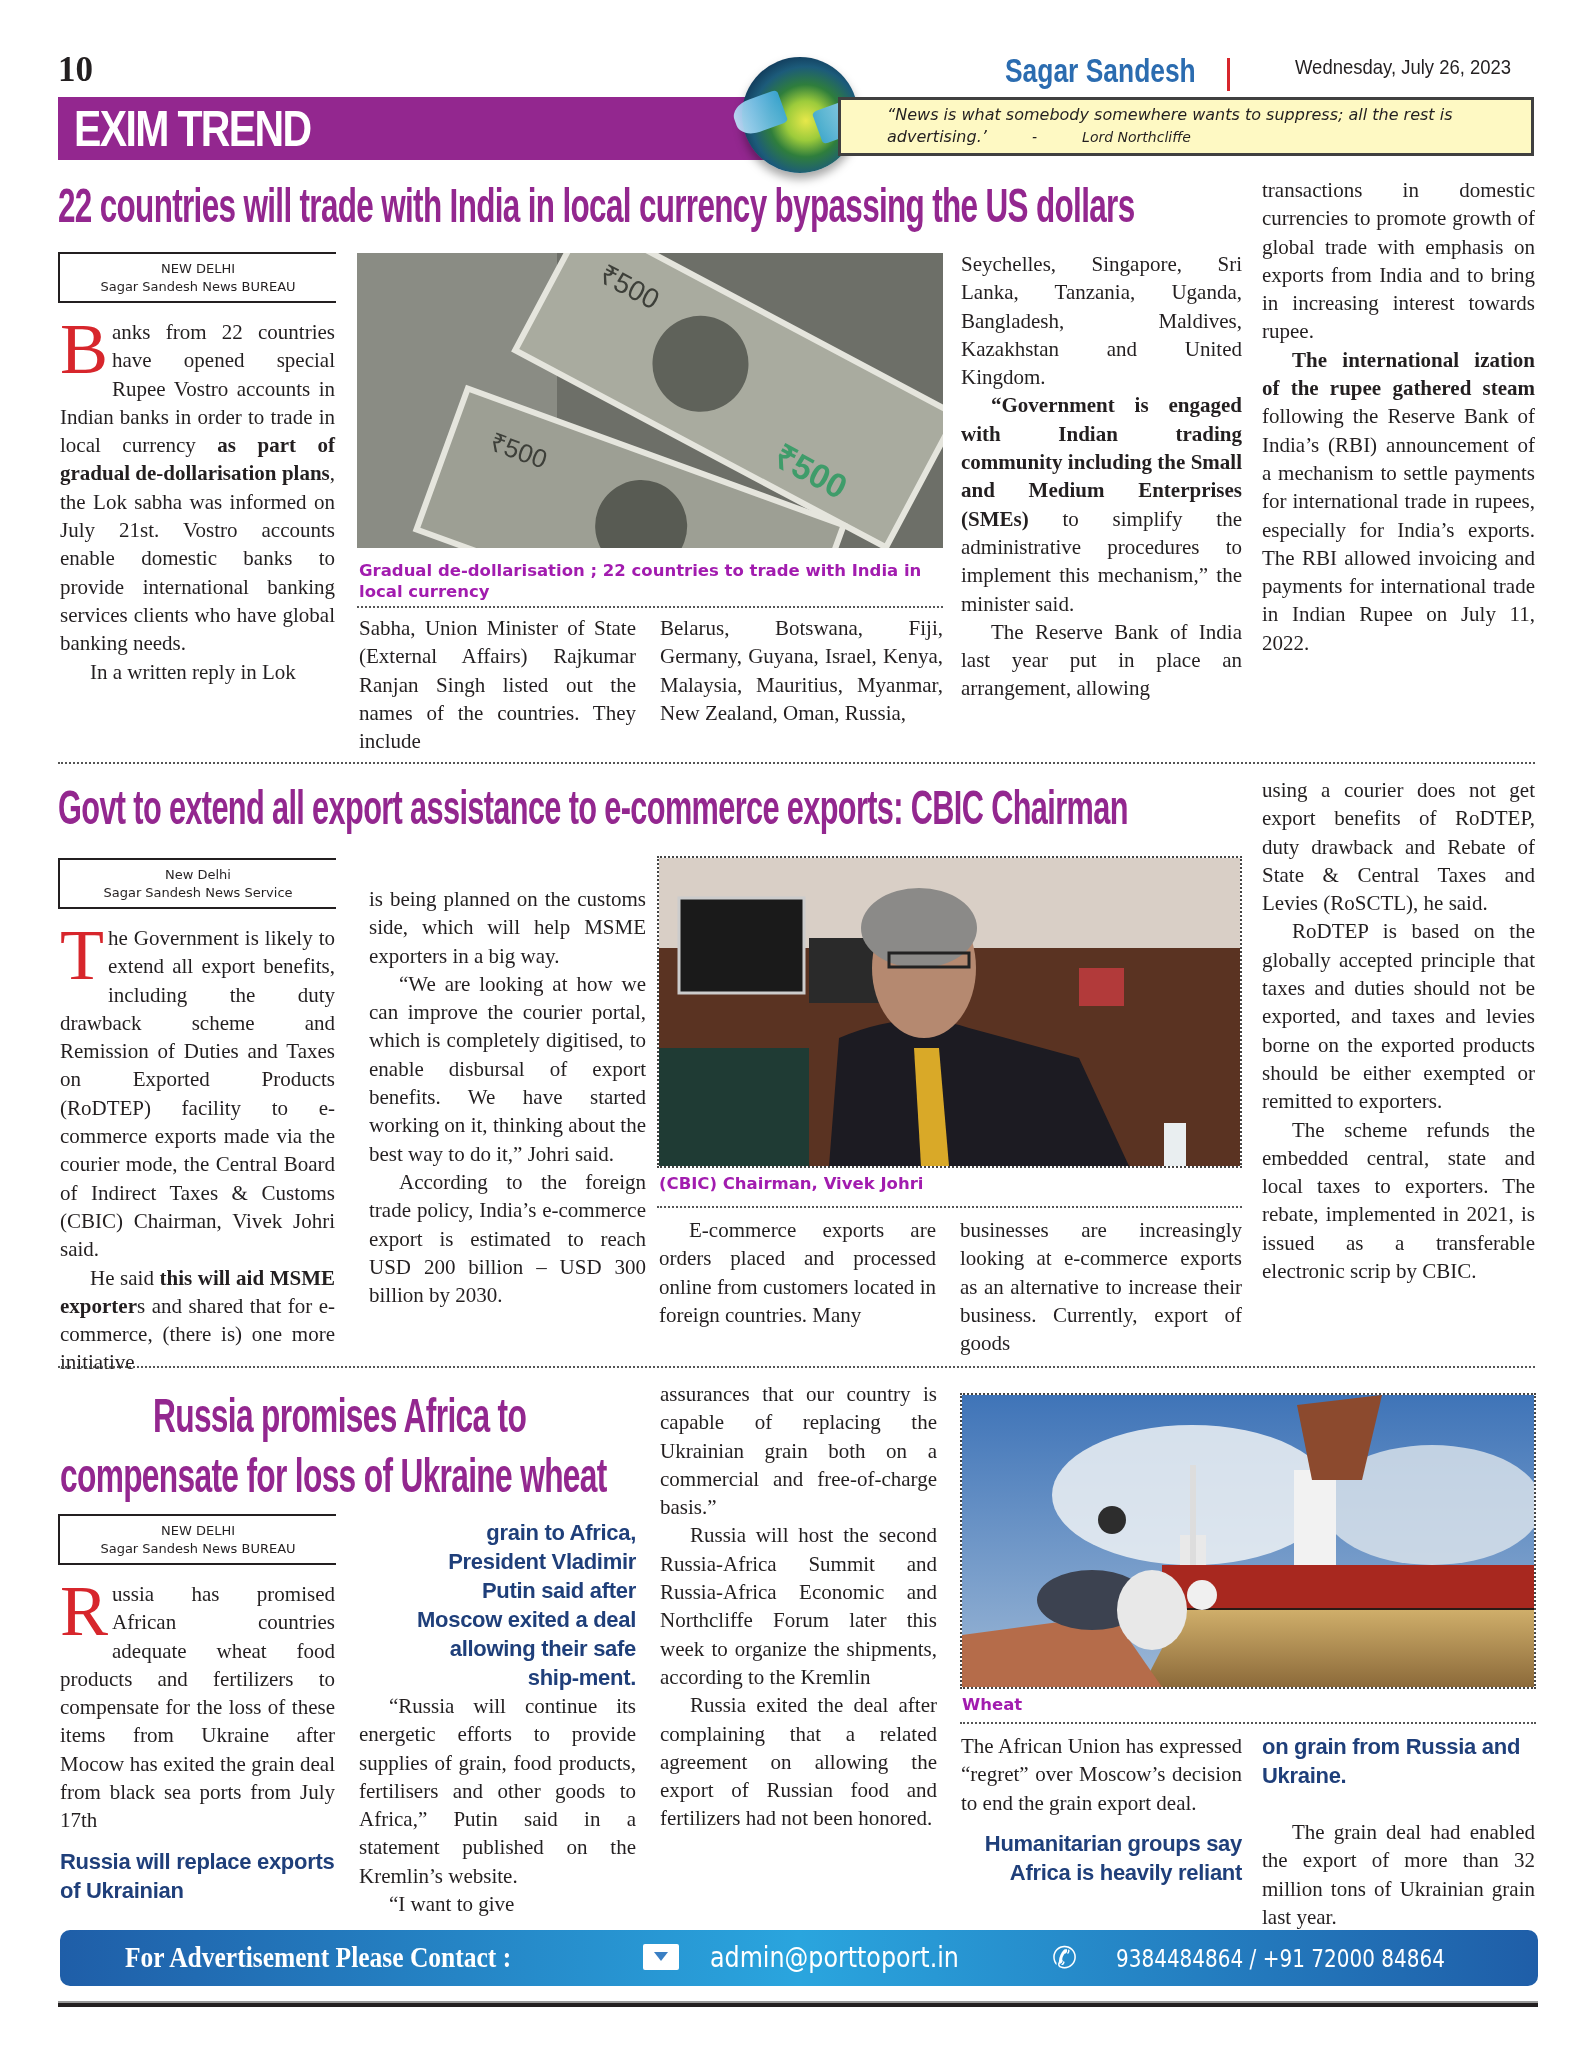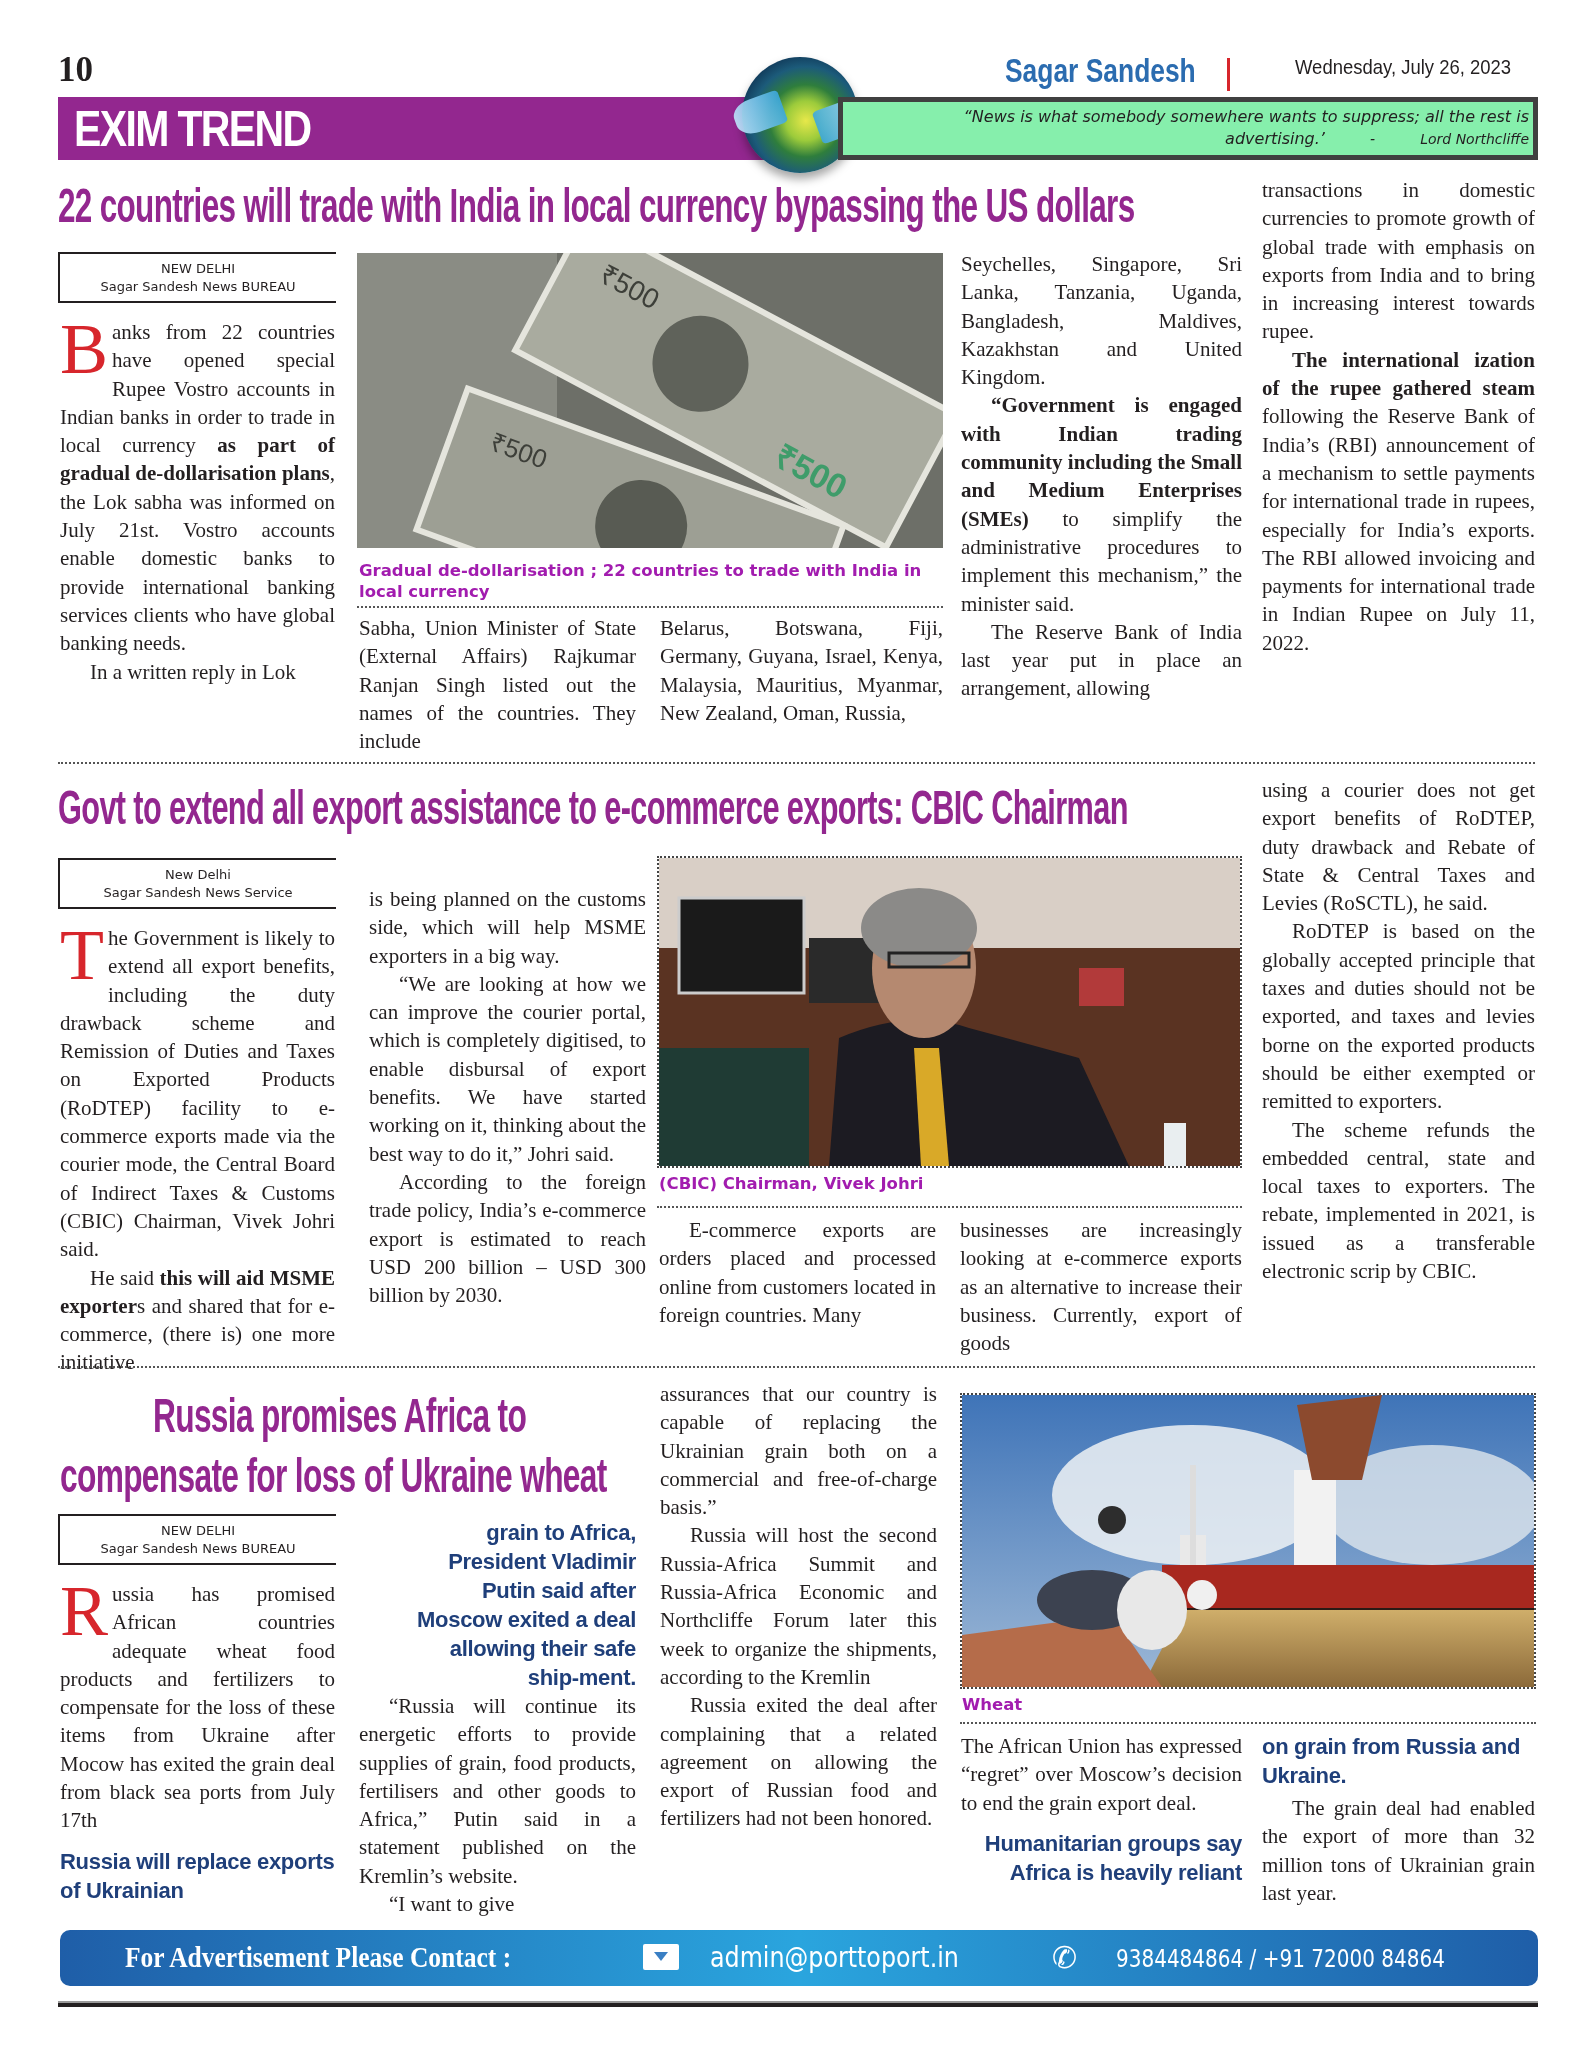--- a/index.html
+++ b/index.html
@@ -9,21 +9,21 @@
   .banner{left:58px;top:97px;width:745px;height:63px;background:#93278f;}
   .banner span{position:absolute;left:16px;top:3px;color:#fff;font-family:"Liberation Sans",sans-serif;font-weight:bold;font-size:50px;line-height:58px;letter-spacing:-2px;transform:scaleX(0.82);transform-origin:left center;white-space:nowrap;}
   .globe{left:742px;top:57px;width:116px;height:116px;border-radius:50%;
     background:radial-gradient(circle at 55% 55%,#e7e84a 0%,#9ccb3b 22%,#2f7e3c 40%,#1c5b7a 60%,#0d2f4f 80%,#0a1d33 100%);
     box-shadow:0 6px 10px rgba(0,0,0,.35);}
   .globe:before{content:"";position:absolute;left:-8px;top:40px;width:50px;height:34px;background:linear-gradient(90deg,#bfe6fb,#3ba7dd);border-radius:40% 10% 10% 40%;transform:rotate(-20deg);opacity:.9;}
   .globe:after{content:"";position:absolute;right:-8px;top:46px;width:50px;height:34px;background:linear-gradient(270deg,#bfe6fb,#3ba7dd);border-radius:10% 40% 40% 10%;transform:rotate(-20deg);opacity:.9;}
   .brand{left:1005px;top:52px;font-family:"Liberation Sans",sans-serif;font-weight:bold;font-size:33px;color:#2b6cb0;transform:scaleX(0.8);transform-origin:left;white-space:nowrap;}
   .brand-bar{left:1227px;top:58px;width:3px;height:33px;background:#d7262c;}
   .date{left:1295px;top:55px;font-family:"Liberation Sans",sans-serif;font-size:21px;color:#231f20;transform:scaleX(0.88);transform-origin:left;white-space:nowrap;}
-  .quote-box{left:838px;top:97px;width:690px;height:53px;border:5px solid #404040;background:#86efac;text-align:right;}
+  .quote-box{left:838px;top:97px;width:690px;height:53px;border:3px solid #404040;background:#fef9c3;}
   .quote-box div{position:absolute;left:46px;top:4px;width:640px;font-family:"DejaVu Sans",sans-serif;font-style:italic;font-size:16px;line-height:22px;color:#231f20;}
   .quote-box .auth{margin-left:40px;font-size:14px;}
   .hl{font-family:"Liberation Sans",sans-serif;font-weight:bold;color:#93278f;white-space:nowrap;transform-origin:left center;letter-spacing:-1px;}
   .dateline{border:2px solid #231f20;border-left-width:2px;border-right:none;padding:6px 6px 5px 6px;font-family:"DejaVu Sans",sans-serif;font-size:13px;line-height:18px;color:#231f20;}
   .dateline .l1{display:block;text-align:center;}
   .txt{font-family:"Liberation Serif",serif;font-size:21px;line-height:28.3px;text-align:justify;color:#231f20;}
   .txt p{margin:0;}
   .txt .ind{text-indent:30px;}
   .dropcap{float:left;font-size:72px;line-height:54px;color:#d7262c;margin:4px 4px 0 0;font-family:"Liberation Serif",serif;}
   .caption{font-family:"DejaVu Sans",sans-serif;font-weight:bold;font-size:16.5px;line-height:21px;color:#a21caf;}
@@ -212,21 +212,21 @@
 <div class="abs caption" style="left:962px;top:1694px;width:574px;">Wheat</div>
 <div class="abs dots-h" style="left:960px;top:1722px;width:576px;"></div>
 
 <div class="abs txt" style="left:961px;top:1732px;width:281px;">
   <p>The African Union has expressed “regret” over Moscow’s decision to end the grain export deal.</p>
   <p class="subhead" style="margin-top:12px;text-align:right;">Humanitarian groups say Africa is heavily reliant</p>
 </div>
 
 <div class="abs txt" style="left:1262px;top:1732px;width:273px;">
   <p class="subhead" style="text-align:left;">on grain from Russia and Ukraine.</p>
-  <p class="ind" style="margin-top:4px;">The grain deal had enabled the export of more than 32 million tons of Ukrainian grain last year.</p>
+  <p class="ind" style="margin-top:28px;">The grain deal had enabled the export of more than 32 million tons of Ukrainian grain last year.</p>
 </div>
 
 <div class="abs ad">
   <span class="lbl">For Advertisement Please Contact :</span>
   <span class="mail"></span>
   <span class="email">admin@porttoport.in</span>
   <span class="phone-ic">✆</span>
   <span class="phone">9384484864 / +91 72000 84864</span>
 </div>
 <div class="abs bottom-rule"></div>

